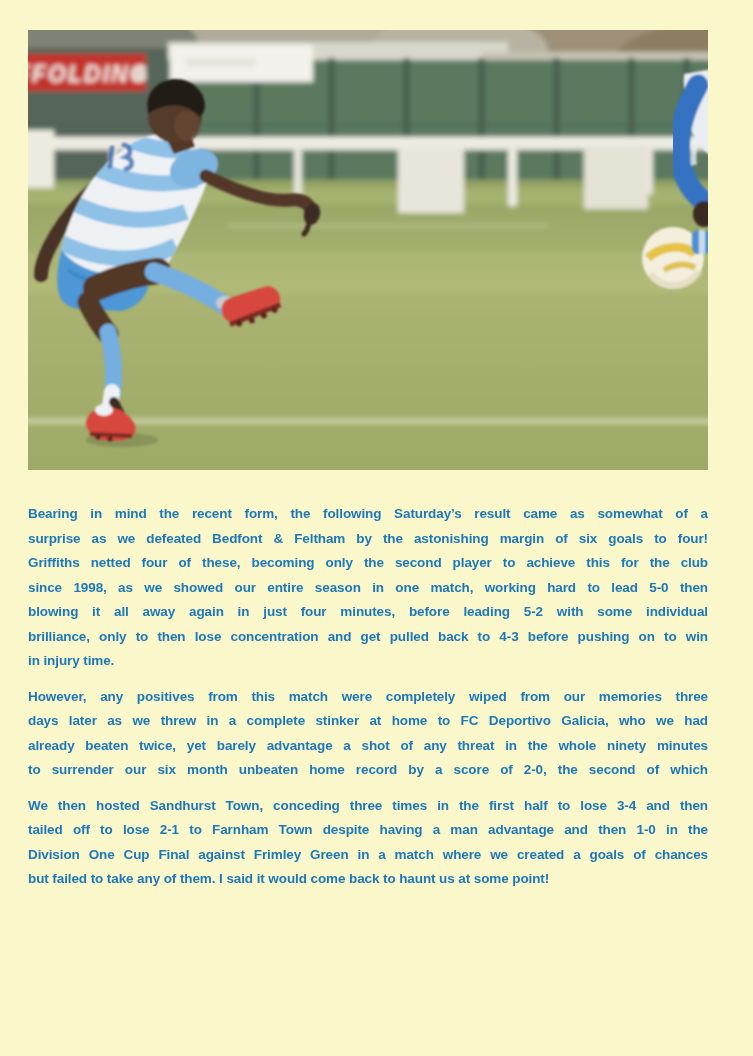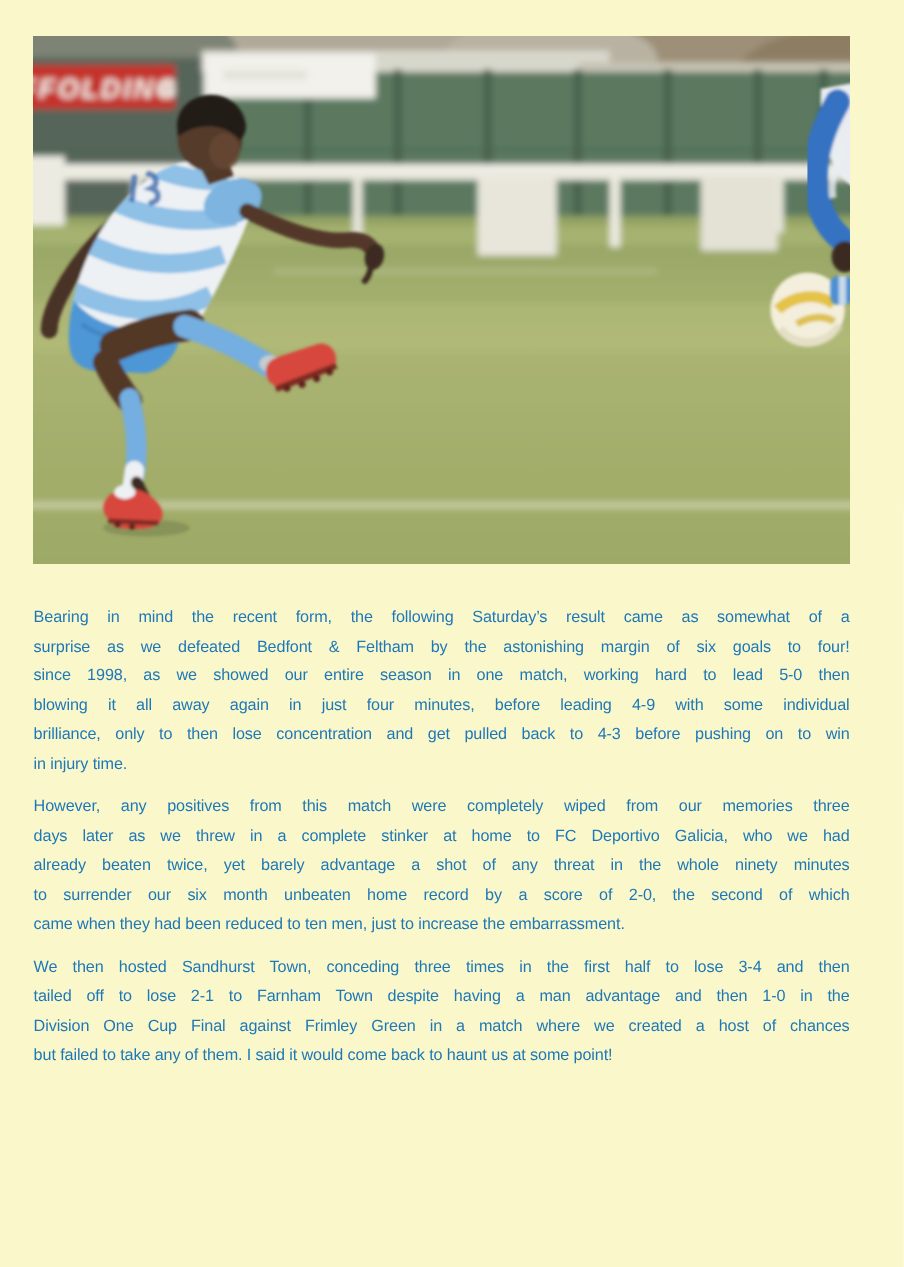--- a/index.html
+++ b/index.html
@@ -2,21 +2,21 @@
 <html><head>
 <meta charset="utf-8">
 <style>
   html,body{margin:0;padding:0;}
   body{font-family:"Liberation Sans", sans-serif;}
   .page{position:relative;width:753px;height:1056px;overflow:hidden;background:#FAF8CB;}
   .photo{position:absolute;left:28px;top:30px;width:680px;height:440px;margin:0;padding:0;}
   .photo svg{display:block;width:100%;height:100%;}
   .article{
     position:absolute;left:28px;top:502px;width:680px;
-    font-weight:normal;font-size:13.5px;line-height:24.5px;letter-spacing:-0.1px;
+    font-weight:bold;font-size:13.5px;line-height:24.5px;letter-spacing:-0.1px;
     color:#1E78B8;
   }
   .para{margin:0 0 11px 0;}
   .line{text-align:justify;text-align-last:justify;}
   .line.last{text-align:right;text-align-last:left;}
 </style>
 </head>
 <body>
 
 <div class="page" style="background: rgb(250, 248, 203);">
@@ -170,33 +170,33 @@
         </g>
 
       </g>
     </svg>
   </figure>
 
   <div class="article" style="color: rgb(30, 120, 184);">
       <div class="para">
         <div class="line">Bearing in mind the recent form, the following Saturday’s result came as somewhat of a</div>
         <div class="line">surprise as we defeated Bedfont &amp; Feltham by the astonishing margin of six goals to four!</div>
+        <div class="line">Griffiths netted four of these, becoming only the second player to achieve this for the club</div>
         <div class="line">since 1998, as we showed our entire season in one match, working hard to lead 5-0 then</div>
-        <div class="line">blowing it all away again in just four minutes, before leading 4-9 with some individual</div>
+        <div class="line">blowing it all away again in just four minutes, before leading 5-2 with some individual</div>
         <div class="line">brilliance, only to then lose concentration and get pulled back to 4-3 before pushing on to win</div>
         <div class="line last">in injury time.</div>
       </div>
       <div class="para">
         <div class="line">However, any positives from this match were completely wiped from our memories three</div>
         <div class="line">days later as we threw in a complete stinker at home to FC Deportivo Galicia, who we had</div>
         <div class="line">already beaten twice, yet barely advantage a shot of any threat in the whole ninety minutes</div>
         <div class="line">to surrender our six month unbeaten home record by a score of 2-0, the second of which</div>
-        <div class="line last">came when they had been reduced to ten men, just to increase the embarrassment.</div>
       </div>
       <div class="para">
         <div class="line">We then hosted Sandhurst Town, conceding three times in the first half to lose 3-4 and then</div>
         <div class="line">tailed off to lose 2-1 to Farnham Town despite having a man advantage and then 1-0 in the</div>
-        <div class="line">Division One Cup Final against Frimley Green in a match where we created a host of chances</div>
+        <div class="line">Division One Cup Final against Frimley Green in a match where we created a goals of chances</div>
         <div class="line last">but failed to take any of them. I said it would come back to haunt us at some point!</div>
       </div>
     </div>
 
 </div>
 
 </body></html>

